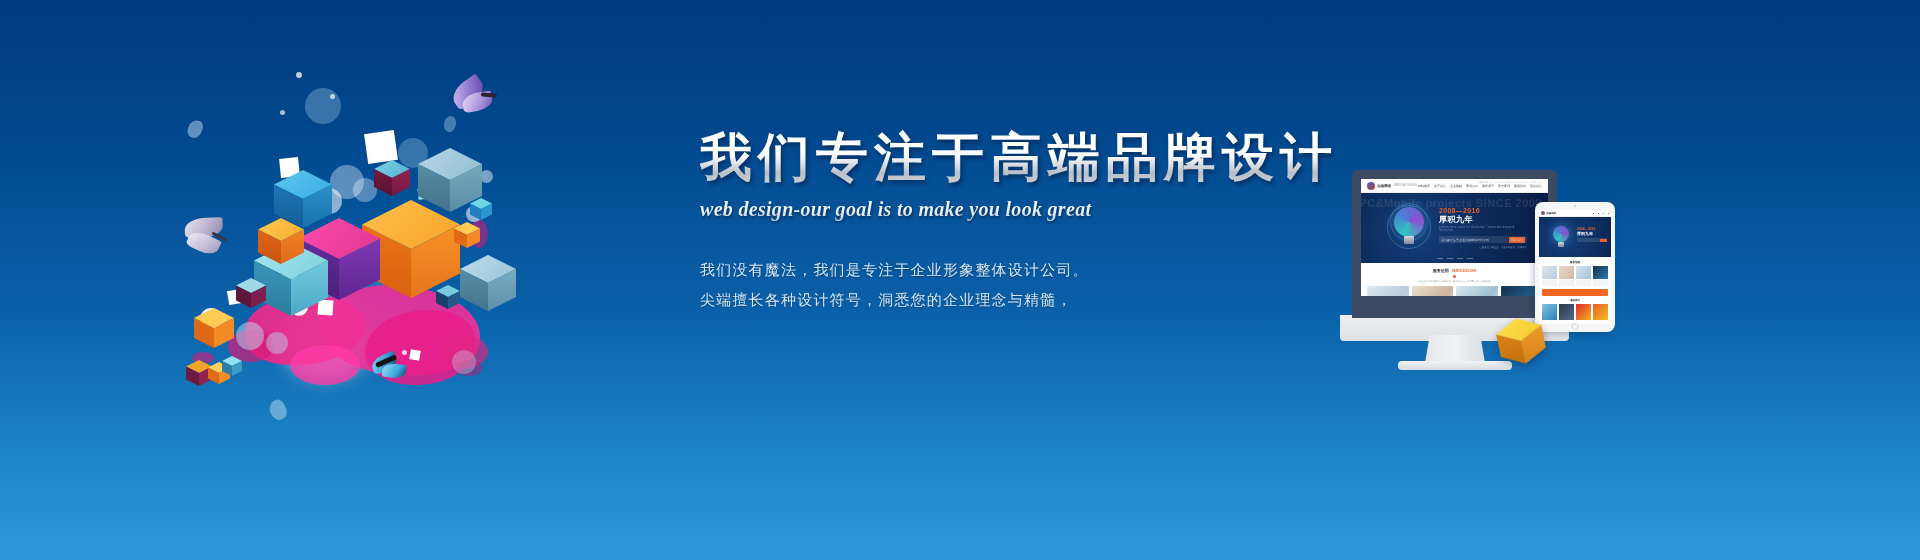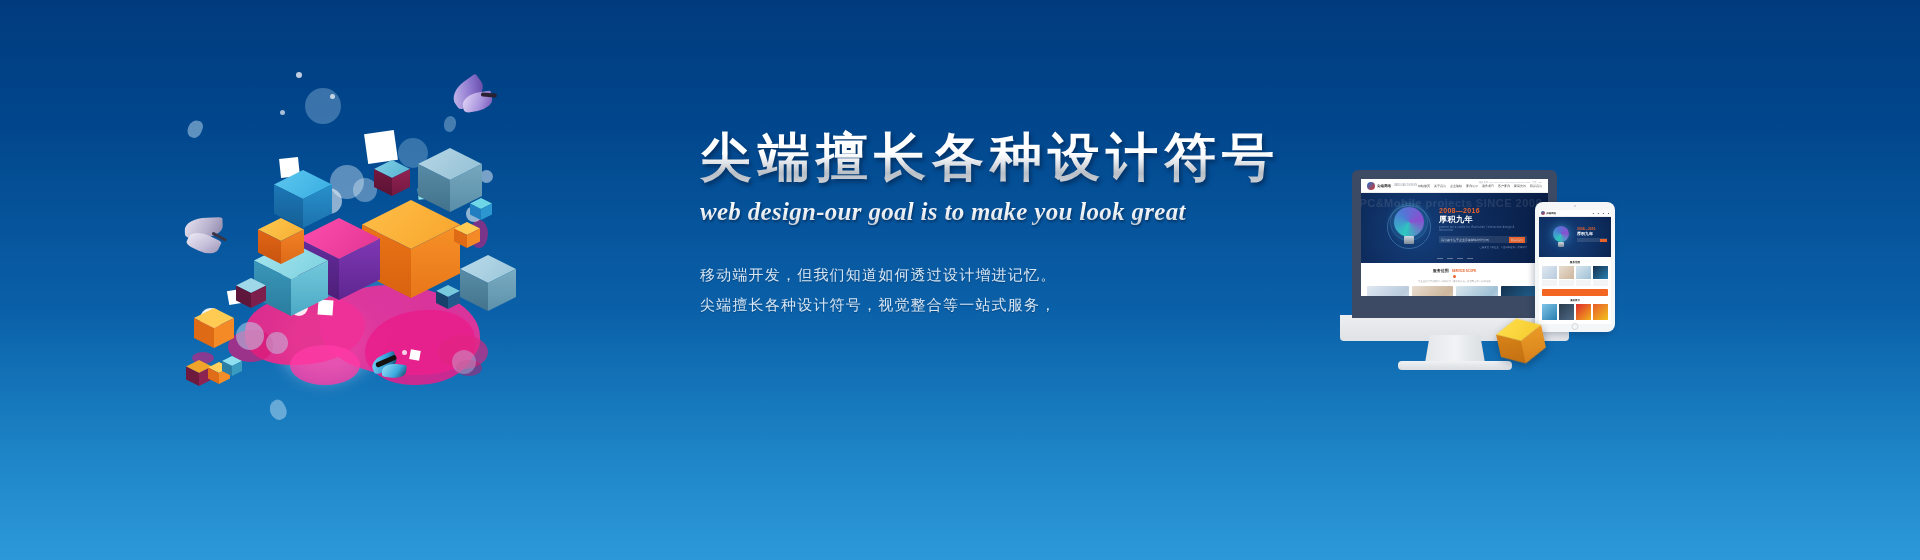--- a/index.html
+++ b/index.html
@@ -49,21 +49,21 @@
     text-shadow:none;
     filter:drop-shadow(2px 3px 2px rgba(0,16,42,.45));
     white-space:nowrap;
   }
 
   .subhead {
     margin-top:12px;
     font-family:"Liberation Serif", serif;
     font-style:italic;
     font-weight:bold;
-    font-size:25px;
+    font-size:20px;
     letter-spacing:.3px;
     background:linear-gradient(180deg,#ffffff 0%,#eef1f4 55%,#c3cad1 100%);
     -webkit-background-clip:text;
     background-clip:text;
     color:transparent;
     -webkit-text-fill-color:transparent;
     filter:drop-shadow(1px 2px 1px rgba(0,16,42,.45));
     white-space:nowrap;
   }
 
@@ -367,25 +367,25 @@
 
     <div style="position:absolute; left:18px; top:60px; width:14px; height:18px;
                 background:rgba(190,220,242,.5); border-radius:60% 40% 50% 50%; transform:rotate(22deg);"></div>
     <div style="position:absolute; left:100px; top:340px; width:16px; height:20px;
                 background:rgba(200,228,246,.45); border-radius:60% 40% 50% 50%; transform:rotate(-28deg);"></div>
     <div style="position:absolute; left:274px; top:56px; width:12px; height:16px;
                 background:rgba(200,228,246,.35); border-radius:50%; transform:rotate(12deg);"></div>
   </div>
 
   <div class="textblock">
-    <h1 class="headline">尖端擅长各种设计符号</h1>
+    <h1 class="headline">我们专注于高端品牌设计</h1>
     <div class="subhead">web design-our goal is to make you look great</div>
     <div class="body-lines">
-      <div class="body-line">移动端开发，但我们知道如何透过设计增进记忆。</div>
-      <div class="body-line">尖端擅长各种设计符号，视觉整合等一站式服务，</div>
+      <div class="body-line">我们没有魔法，我们是专注于企业形象整体设计公司。</div>
+      <div class="body-line">尖端擅长各种设计符号，洞悉您的企业理念与精髓，</div>
     </div>
   </div>
 
   <div class="devices">
 
     <div class="mon-base-plate"></div>
     <div class="monitor">
       <div class="mon-screen">
         <div class="site">
 

